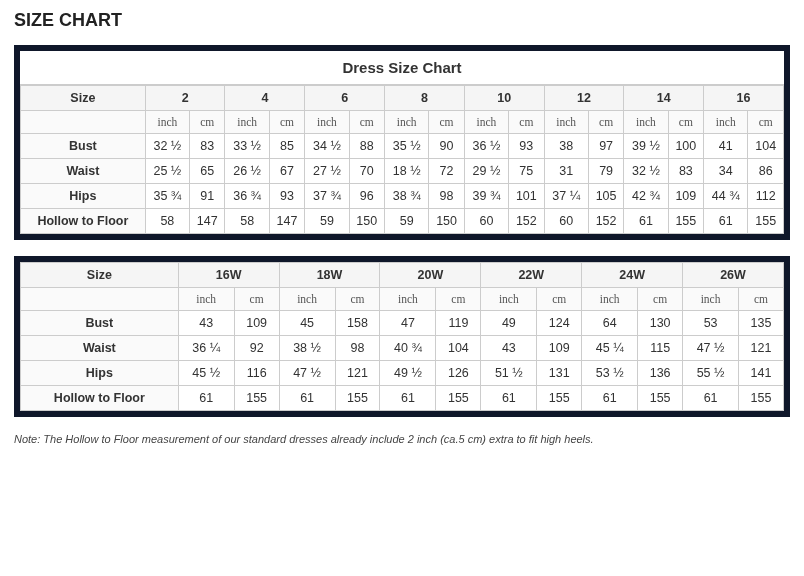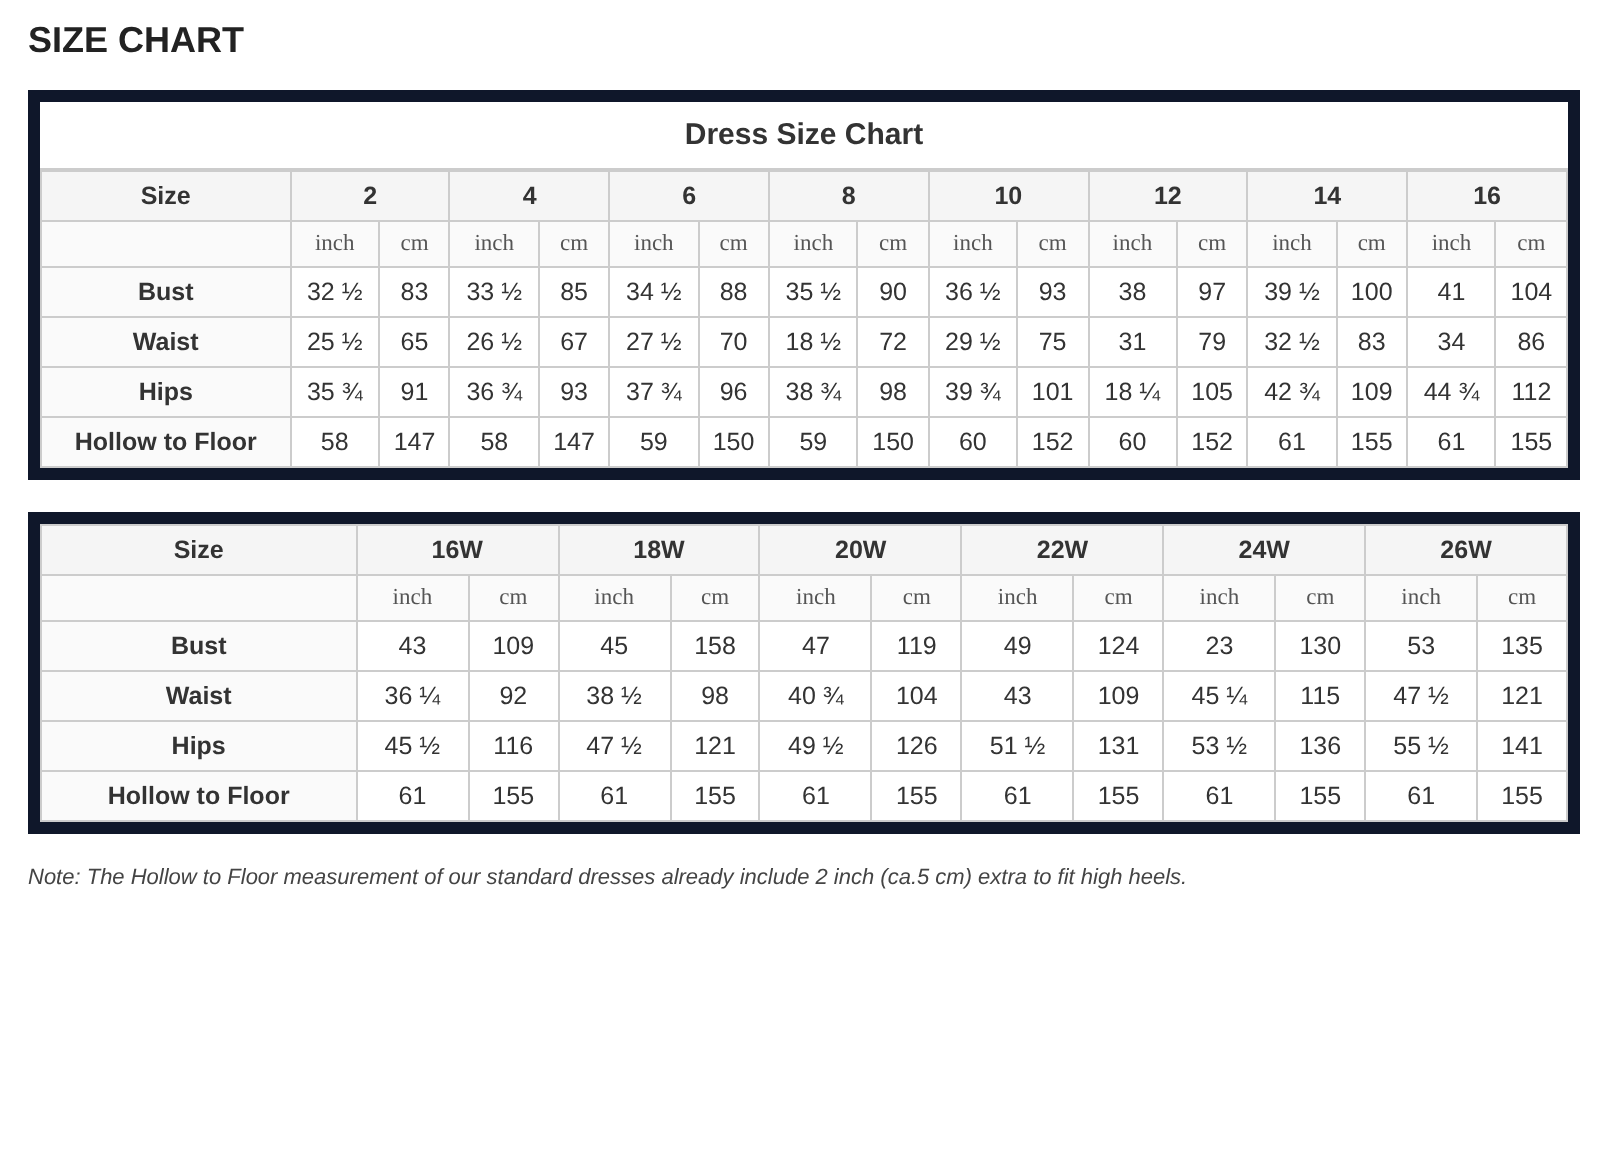--- a/index.html
+++ b/index.html
@@ -146,21 +146,21 @@
           <td>35 ¾</td>
           <td>91</td>
           <td>36 ¾</td>
           <td>93</td>
           <td>37 ¾</td>
           <td>96</td>
           <td>38 ¾</td>
           <td>98</td>
           <td>39 ¾</td>
           <td>101</td>
-          <td>18 ¼</td>
+          <td>37 ¼</td>
           <td>105</td>
           <td>42 ¾</td>
           <td>109</td>
           <td>44 ¾</td>
           <td>112</td>
         </tr>
         <tr>
           <td>Hollow to Floor</td>
           <td>58</td>
           <td>147</td>
@@ -215,21 +215,21 @@
     <tr>
           <td>Bust</td>
           <td>43</td>
           <td>109</td>
           <td>45</td>
           <td>158</td>
           <td>47</td>
           <td>119</td>
           <td>49</td>
           <td>124</td>
-          <td>23</td>
+          <td>64</td>
           <td>130</td>
           <td>53</td>
           <td>135</td>
         </tr>
         <tr>
           <td>Waist</td>
           <td>36 ¼</td>
           <td>92</td>
           <td>38 ½</td>
           <td>98</td>

